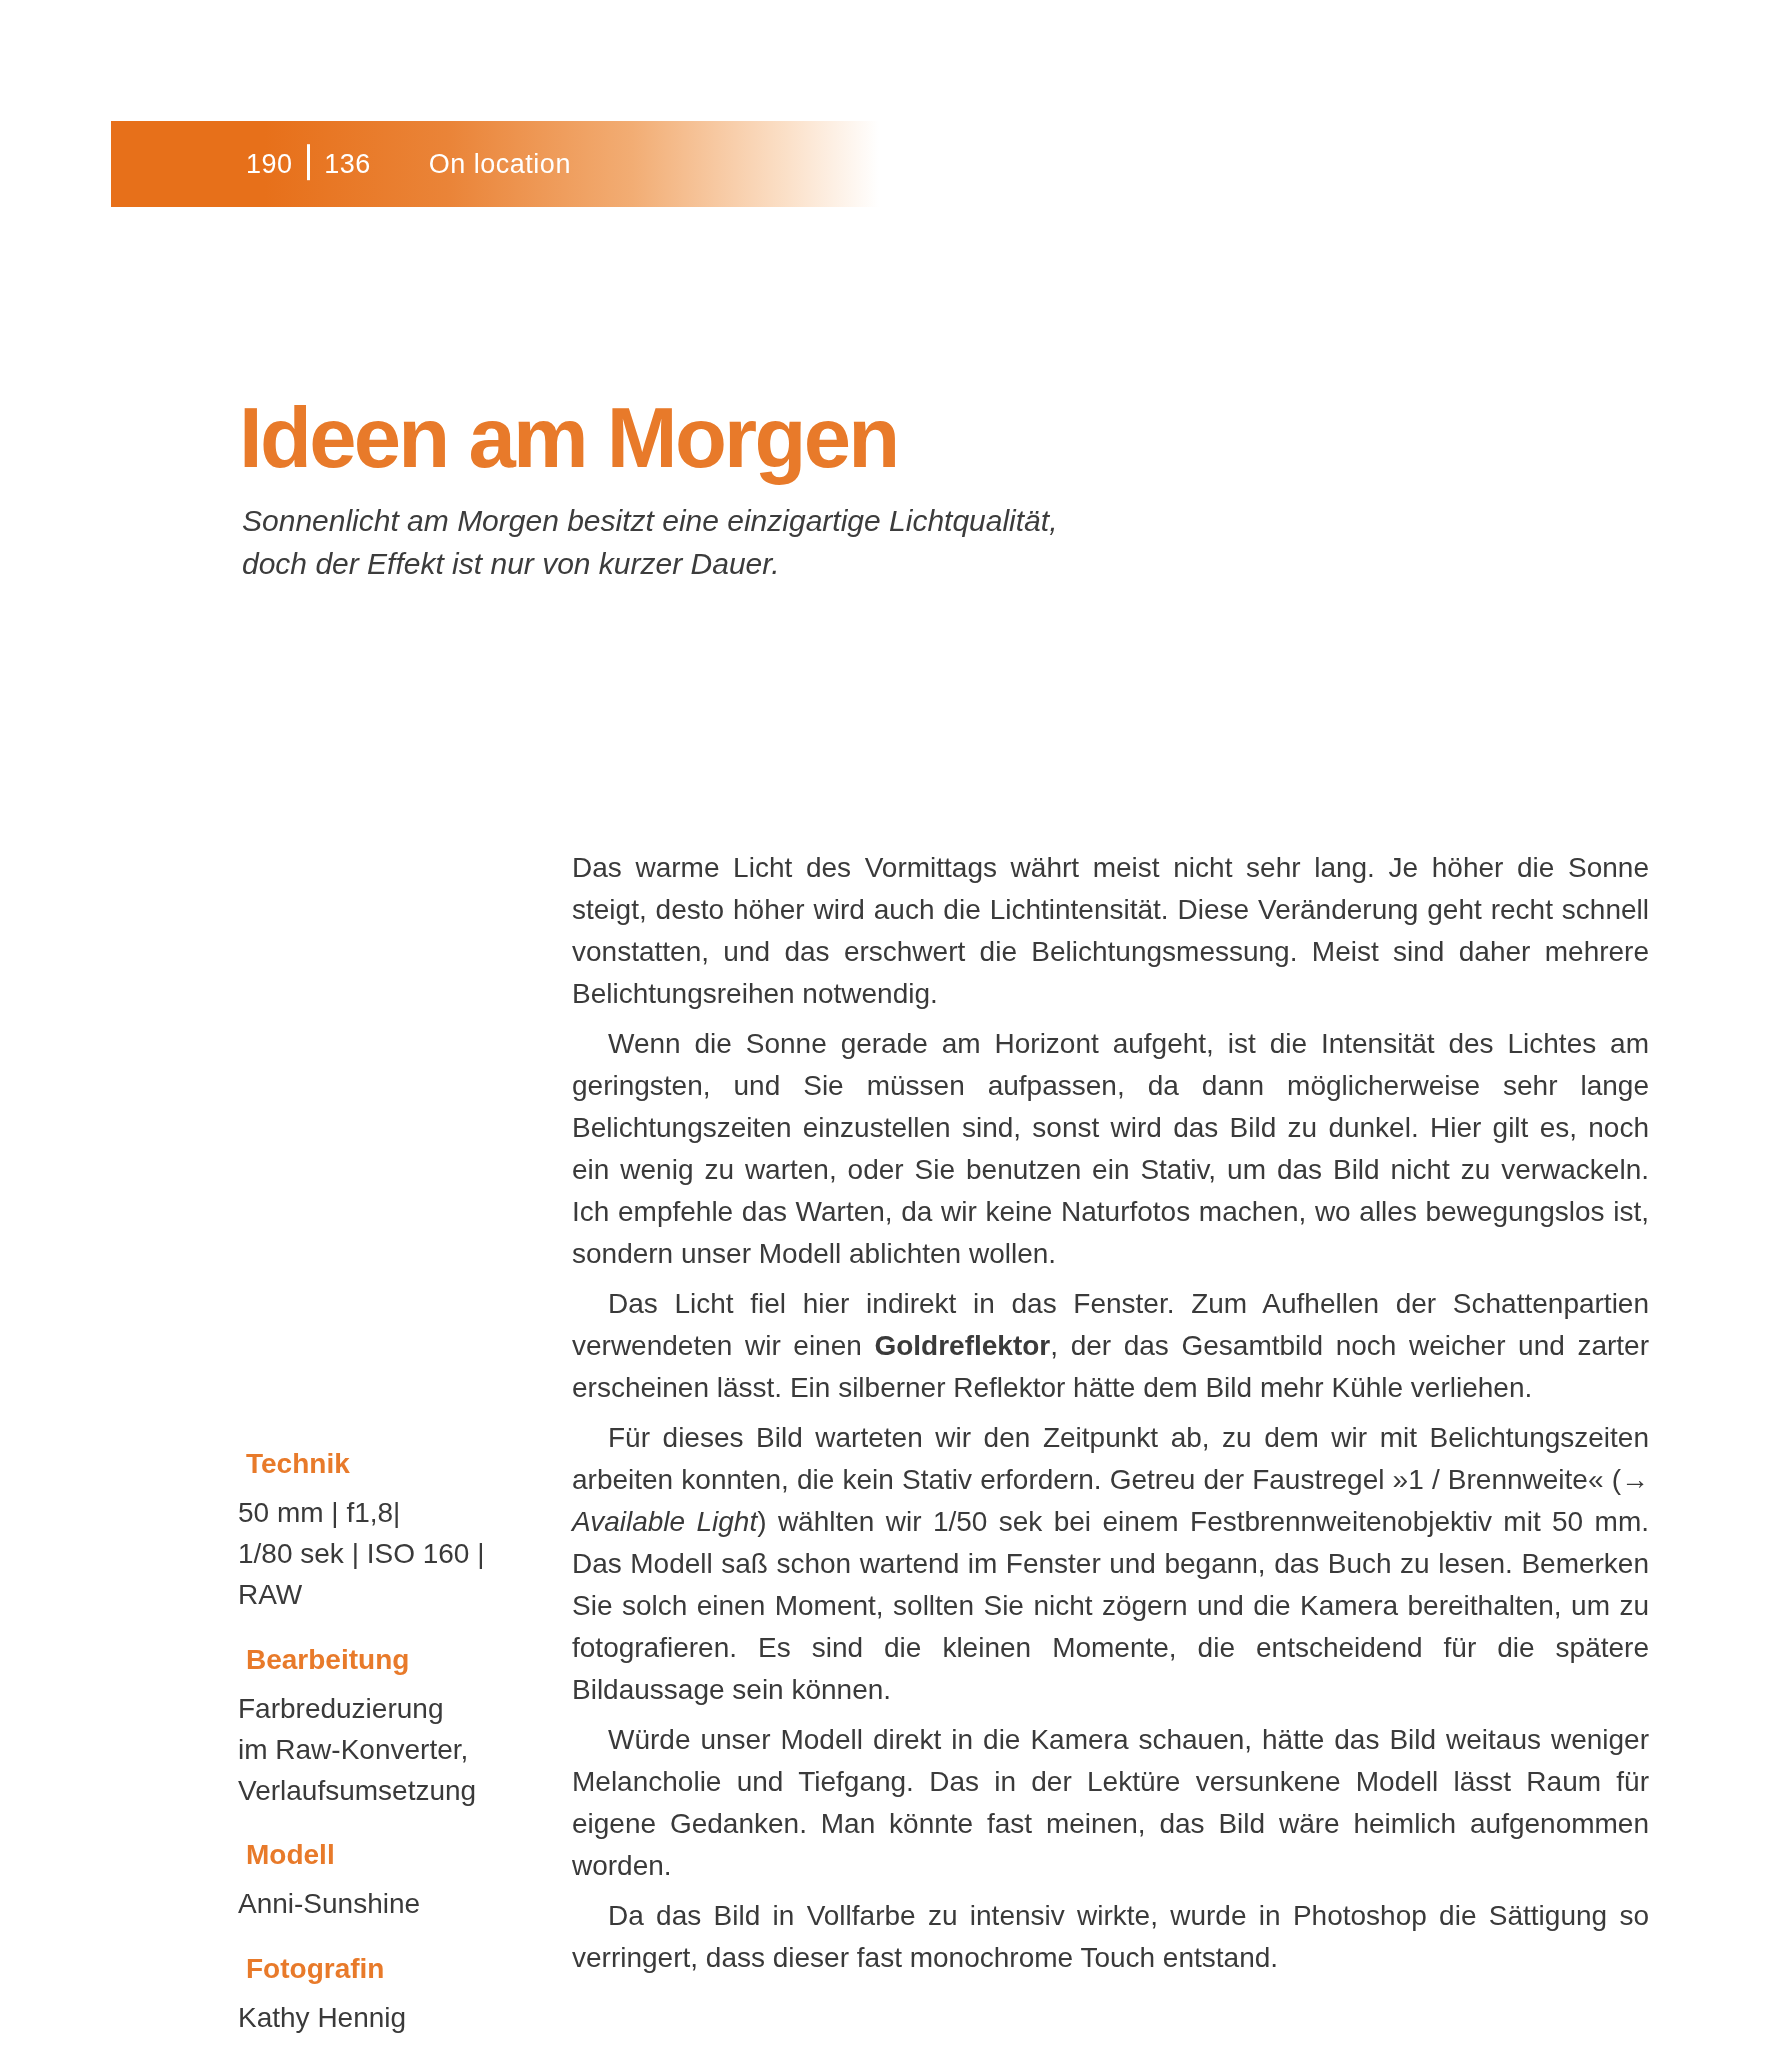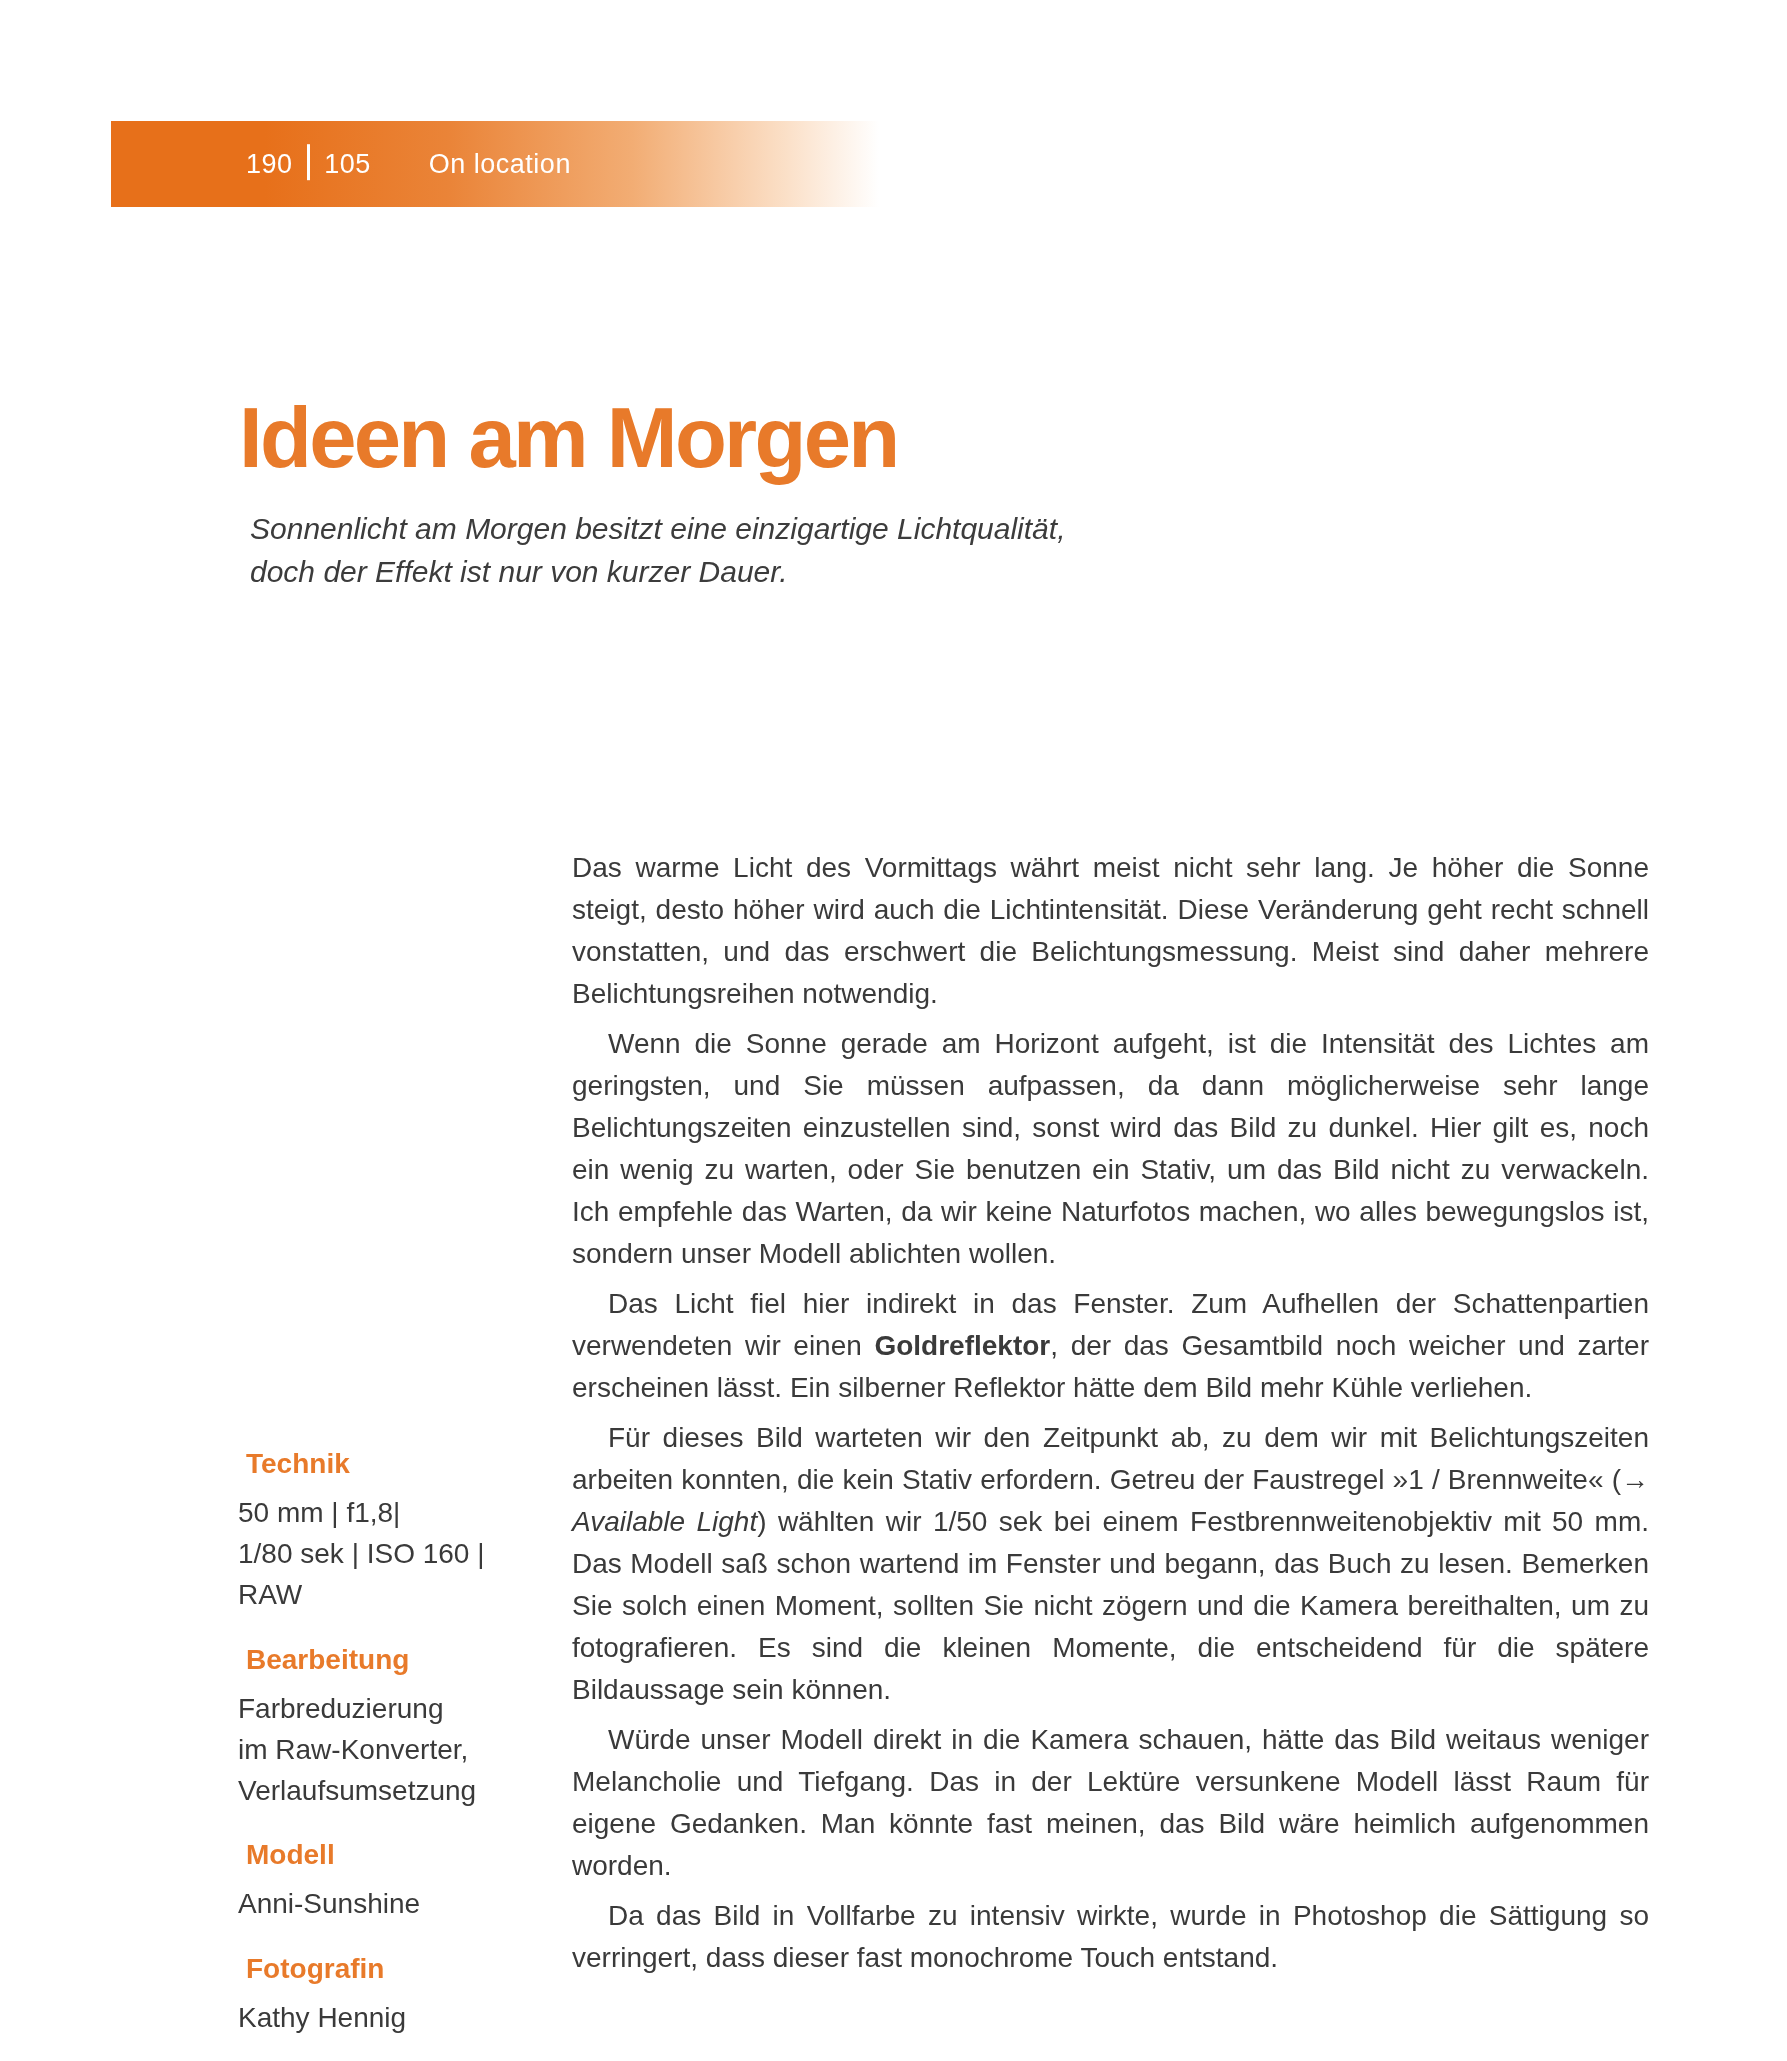--- a/index.html
+++ b/index.html
@@ -50,21 +50,21 @@
     font-size: 85px;
     font-weight: bold;
     letter-spacing: -2.7px;
     color: var(--accent, #e87a2a);
     white-space: nowrap;
   }
   .subtitle {
     position: absolute;
     left: 238px;
     top: 495px;
-    margin: 12px;
+    margin: 4px;
     font-style: italic;
     font-size: 30px;
     line-height: 43px;
     color: #3c3c3c;
   }
 
   
   .article {
     position: absolute;
     left: 564px;
@@ -102,21 +102,21 @@
 </style>
 </head>
 <body>
 
 <div class="page">
 
   <header class="pagebar">
     <span class="pad"></span>
     <span>190</span>
     <span class="vbar"></span>
-    <span>105</span>
+    <span>136</span>
     <span class="chapter">On location</span>
   </header>
 
   <h1 class="title">Ideen am Morgen</h1>
 
   <p class="subtitle">
     <span>Sonnenlicht am Morgen besitzt eine einzigartige Lichtqualität,</span><br>
     <span>doch der Effekt ist nur von kurzer Dauer.</span>
   </p>
 

